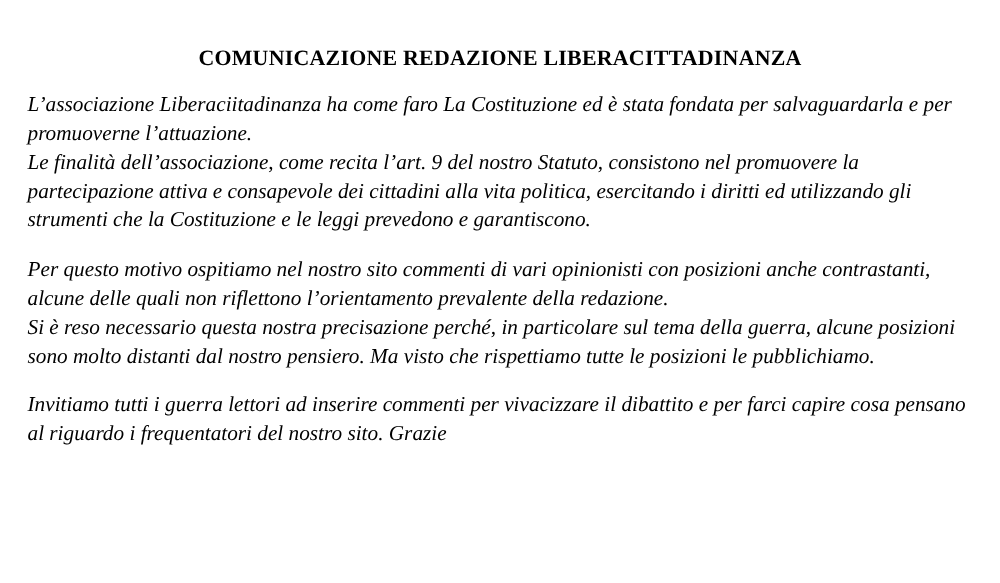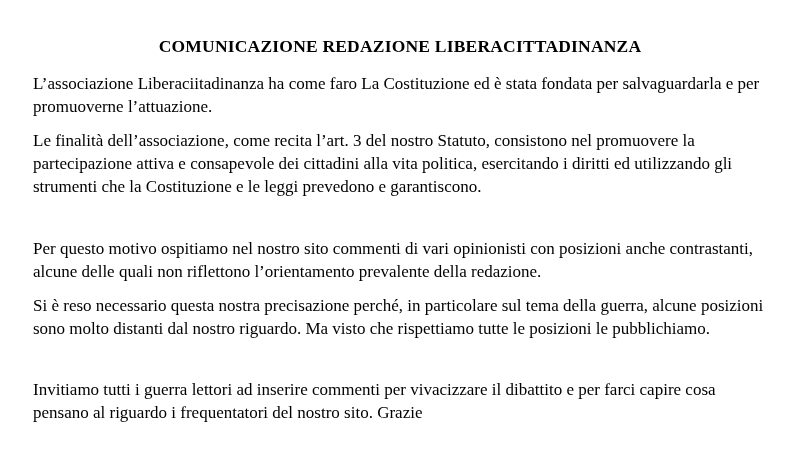--- a/index.html
+++ b/index.html
@@ -28,45 +28,46 @@
     letter-spacing: 0.2px;
     margin: 8px 0 16px 0;
     line-height: 1.2;
   }
   .body-block {
     font-size: 17px;
     line-height: 1.35;
     text-align: left;
   }
   .para {
-    margin: 11px;
+    margin: 0;
     padding: 0;
+    font-style: italic;
   }
   .spacer {
     height: 17px;
   }
 </style>
 </head>
 <body>
 
 <div class="page">
 
   <div class="doc-title">COMUNICAZIONE REDAZIONE LIBERACITTADINANZA</div>
 
   <div class="body-block">
 
     <p class="para">L’associazione Liberaciitadinanza ha come faro La Costituzione ed è stata fondata per salvaguardarla e per promuoverne l’attuazione.</p>
 
-    <p class="para">Le finalità dell’associazione, come recita l’art. 3 del nostro Statuto, consistono nel promuovere la partecipazione attiva e consapevole dei cittadini alla vita politica, esercitando i diritti ed utilizzando gli strumenti che la Costituzione e le leggi prevedono e garantiscono.</p>
+    <p class="para">Le finalità dell’associazione, come recita l’art. 9 del nostro Statuto, consistono nel promuovere la partecipazione attiva e consapevole dei cittadini alla vita politica, esercitando i diritti ed utilizzando gli strumenti che la Costituzione e le leggi prevedono e garantiscono.</p>
 
 
     <div class="spacer"></div>
 
     <p class="para">Per questo motivo ospitiamo nel nostro sito commenti di vari opinionisti con posizioni anche contrastanti, alcune delle quali  non riflettono l’orientamento prevalente della redazione.</p>
 
-    <p class="para">Si è reso necessario questa nostra precisazione perché, in particolare sul tema della guerra, alcune posizioni sono  molto distanti dal nostro riguardo. Ma visto che rispettiamo tutte le posizioni le pubblichiamo.</p>
+    <p class="para">Si è reso necessario questa nostra precisazione perché, in particolare sul tema della guerra, alcune posizioni sono  molto distanti dal nostro pensiero. Ma visto che rispettiamo tutte le posizioni le pubblichiamo.</p>
 
     <div class="spacer"></div>
 
     <p class="para">Invitiamo tutti i guerra lettori ad inserire commenti per vivacizzare il dibattito e per farci capire cosa pensano al riguardo i frequentatori del nostro sito. Grazie</p>
 
   </div>
 </div>
 
 </body></html>

